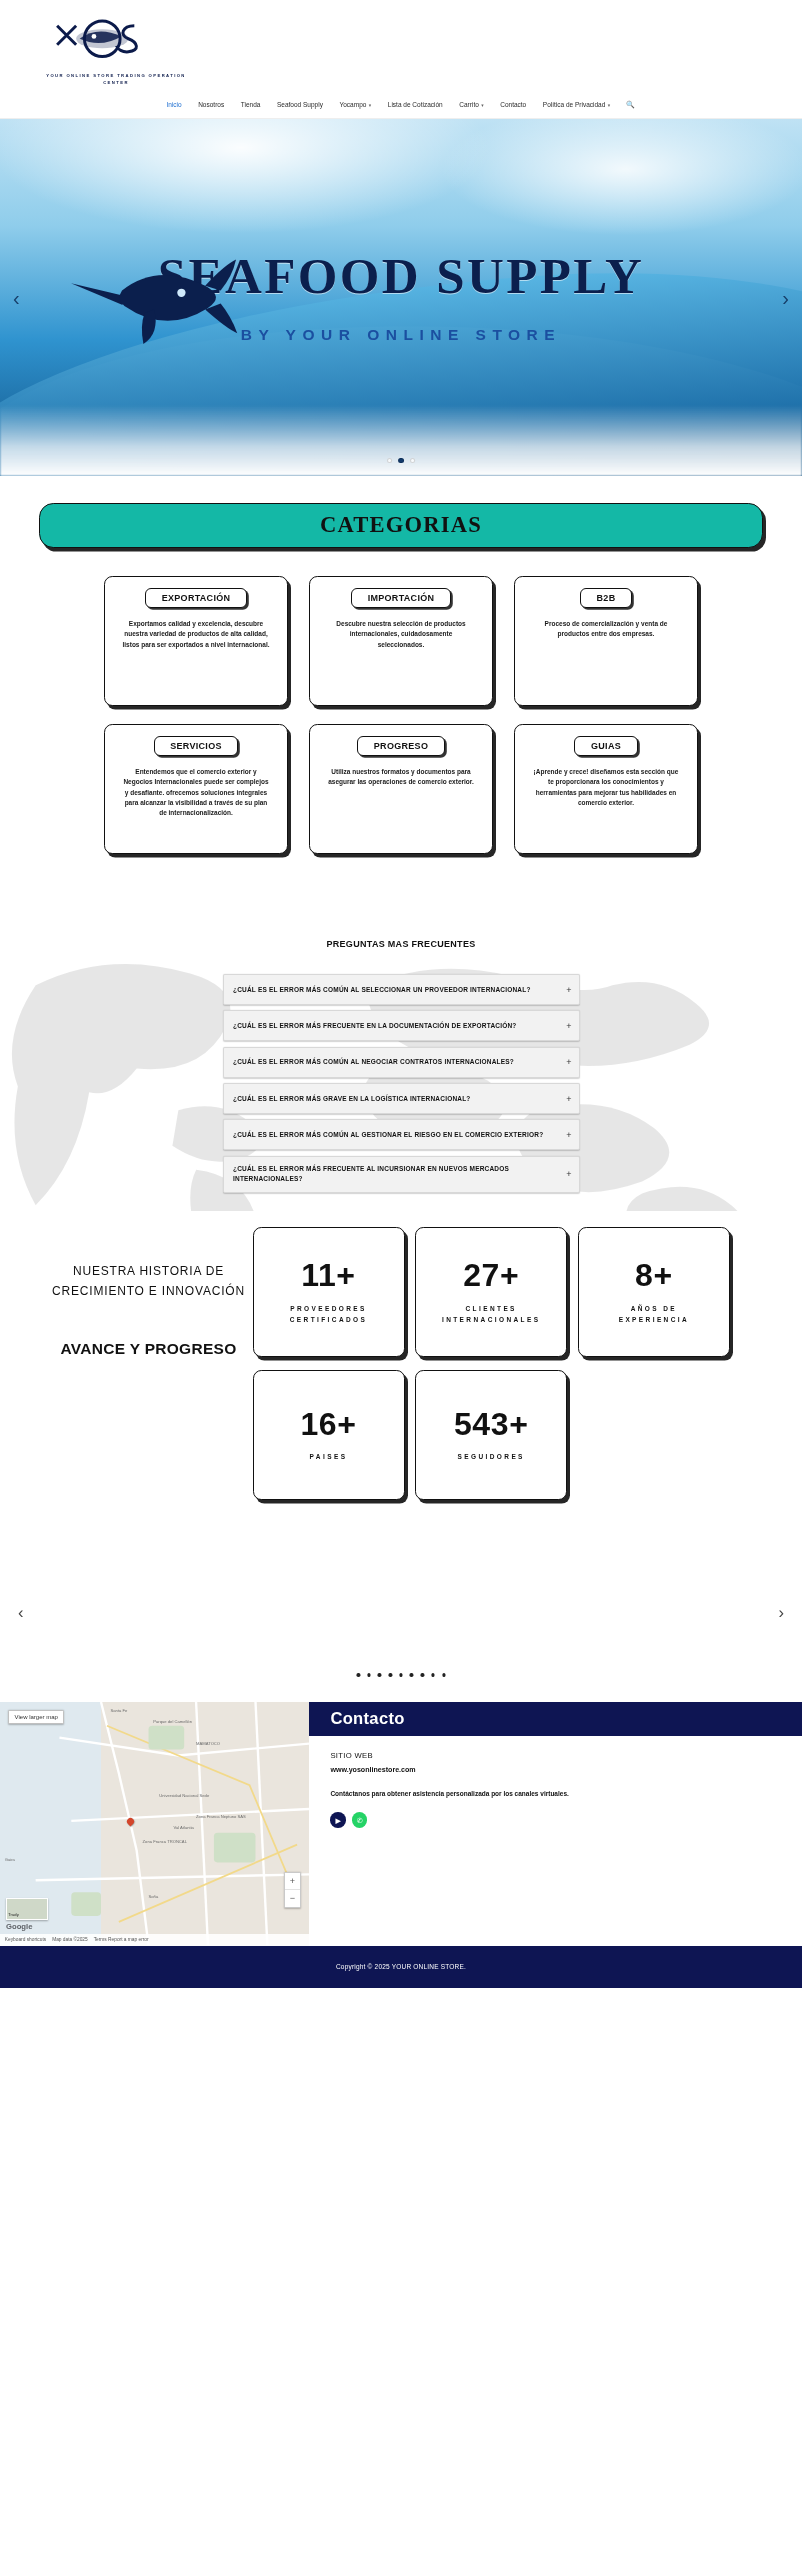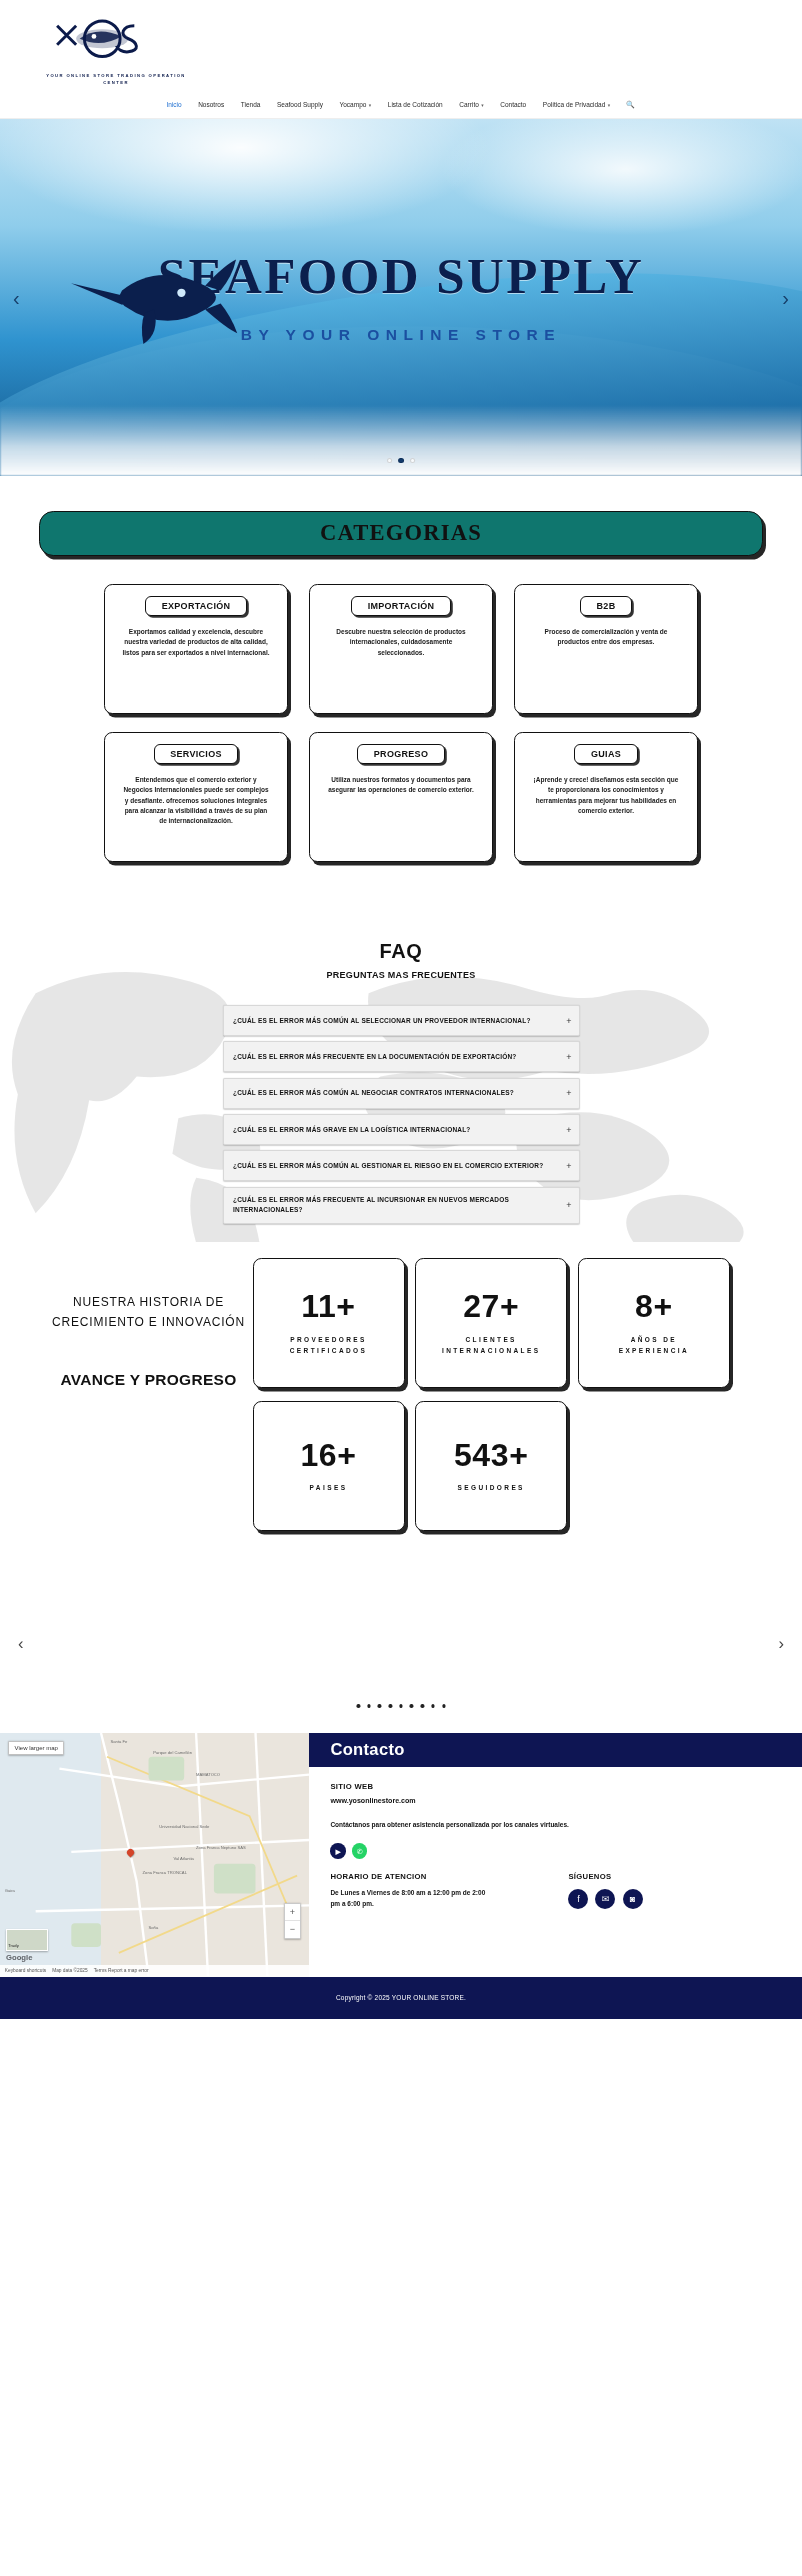--- a/index.html
+++ b/index.html
@@ -168,27 +168,27 @@
     background:rgba(255,255,255,.75);
     display:block;
     border:0.6px solid rgba(0,0,0,.15);
   }
   .hero-dots i.on { background:#123a6b; }
 
   
   .section-cat { padding:27px 0 36px; background:#fff; }
   .cat-title-box {
     width:724px;
-    margin:8px auto;
+    margin:0 auto;
     border:1.2px solid #111;
     border-radius:14.3px;
     padding:8.3px 0;
     text-align:center;
     box-shadow:3px 3.6px 0 rgba(0,0,0,.85);
-    background:#0f766e;
+    background:#14b8a6;
   }
   .cat-title {
     font-family:"Liberation Serif", serif;
     font-size:22.6px;
     font-weight:bold;
     letter-spacing:1.2px;
     color:#111;
   }
   .cat-grid {
     width:594px;
@@ -485,21 +485,21 @@
     background:#0e1553;
     color:#fff;
     padding:7.1px 0 7.1px 21.4px;
     font-size:16.6px;
     font-weight:bold;
     letter-spacing:0.3px;
   }
   .contact-body { padding:15.5px 21.4px 0; }
   .contact-h {
     font-size:7.7px;
-    font-weight:bold;
+    font-weight:normal;
     color:#111;
     letter-spacing:0.3px;
     margin-bottom:6px;
   }
   .contact-link {
     font-size:7.1px;
     color:#111;
     font-weight:bold;
     margin-bottom:15.5px;
     cursor:pointer;
@@ -648,21 +648,20 @@
         <path d="M300 330 q70 -20 120 20 q40 40 -10 60 q-60 20 -120 -20 z"></path>
         <path d="M330 430 q80 10 100 80 q30 110 -30 190 q-60 -40 -70 -160 q-20 -70 0 -110 z"></path>
         <path d="M620 120 q120 -50 260 -10 q100 30 150 10 q80 -20 140 30 q50 40 -10 70 q-120 50 -240 30 q-120 40 -220 -20 q-90 -40 -80 -110 z"></path>
         <path d="M640 260 q100 -20 180 20 q60 40 0 80 q-120 50 -190 -20 q-40 -50 10 -80 z"></path>
         <path d="M900 330 q120 -30 200 30 q60 50 -20 90 q-140 50 -200 -40 q-30 -50 20 -80 z"></path>
         <path d="M1080 470 q90 -30 150 20 q50 40 -20 70 q-110 40 -150 -30 q-20 -40 20 -60 z"></path>
       </g>
     </svg>
 
     <div class="faq-inner">
-      <div class="faq-title">FAQ</div>
       <div class="faq-sub">PREGUNTAS MAS FRECUENTES</div>
 
       <div class="faq-list">
         <div class="faq-item">
           <div class="faq-q">¿CUÁL ES EL ERROR MÁS COMÚN AL SELECCIONAR UN PROVEEDOR INTERNACIONAL?</div>
           <div class="faq-plus">+</div>
         </div>
         <div class="faq-item">
           <div class="faq-q">¿CUÁL ES EL ERROR MÁS FRECUENTE EN LA DOCUMENTACIÓN DE EXPORTACIÓN?</div>
           <div class="faq-plus">+</div>
@@ -790,34 +789,20 @@
       <div class="contact-body">
         <div class="contact-h">SITIO WEB</div>
         <div class="contact-link">www.yosonlinestore.com</div>
         <div class="contact-note">Contáctanos para obtener asistencia personalizada por los canales virtuales.</div>
 
         <div class="contact-social-small">
           <div class="ic dark">▶</div>
           <div class="ic wa">✆</div>
         </div>
 
-        <div class="contact-cols">
-          <div>
-            <div class="contact-h">HORARIO DE ATENCION</div>
-            <div class="hours-text">De Lunes a Viernes de 8:00 am a 12:00 pm  de 2:00 pm a 6:00 pm.</div>
-          </div>
-          <div>
-            <div class="contact-h">SÍGUENOS</div>
-            <div class="follow-icons">
-              <div class="ic big">f</div>
-              <div class="ic big">✉</div>
-              <div class="ic big">◙</div>
-            </div>
-          </div>
-        </div>
       </div>
     </div>
   </div>
 
   <div class="copyright">
     <span>Copyright © 2025 YOUR ONLINE STORE.</span>
   </div>
 
 </div>
 

